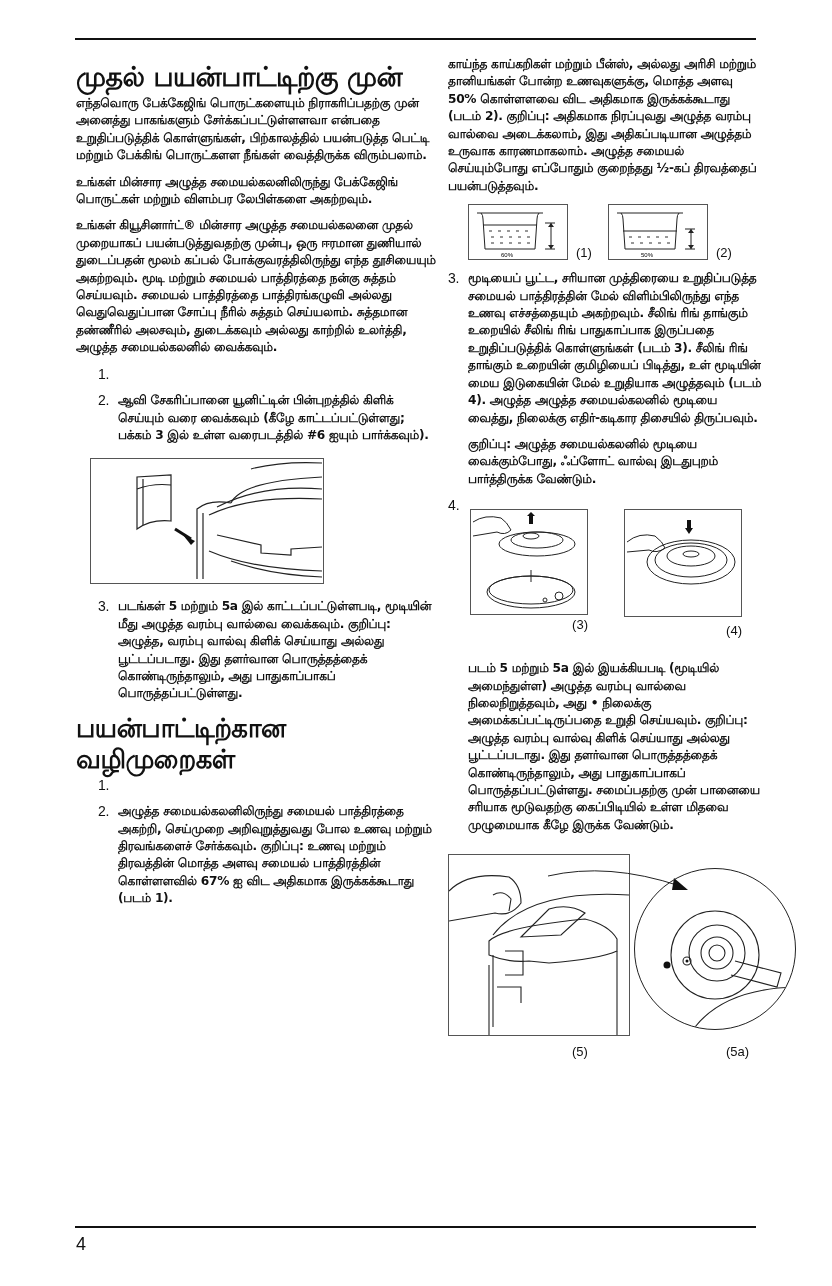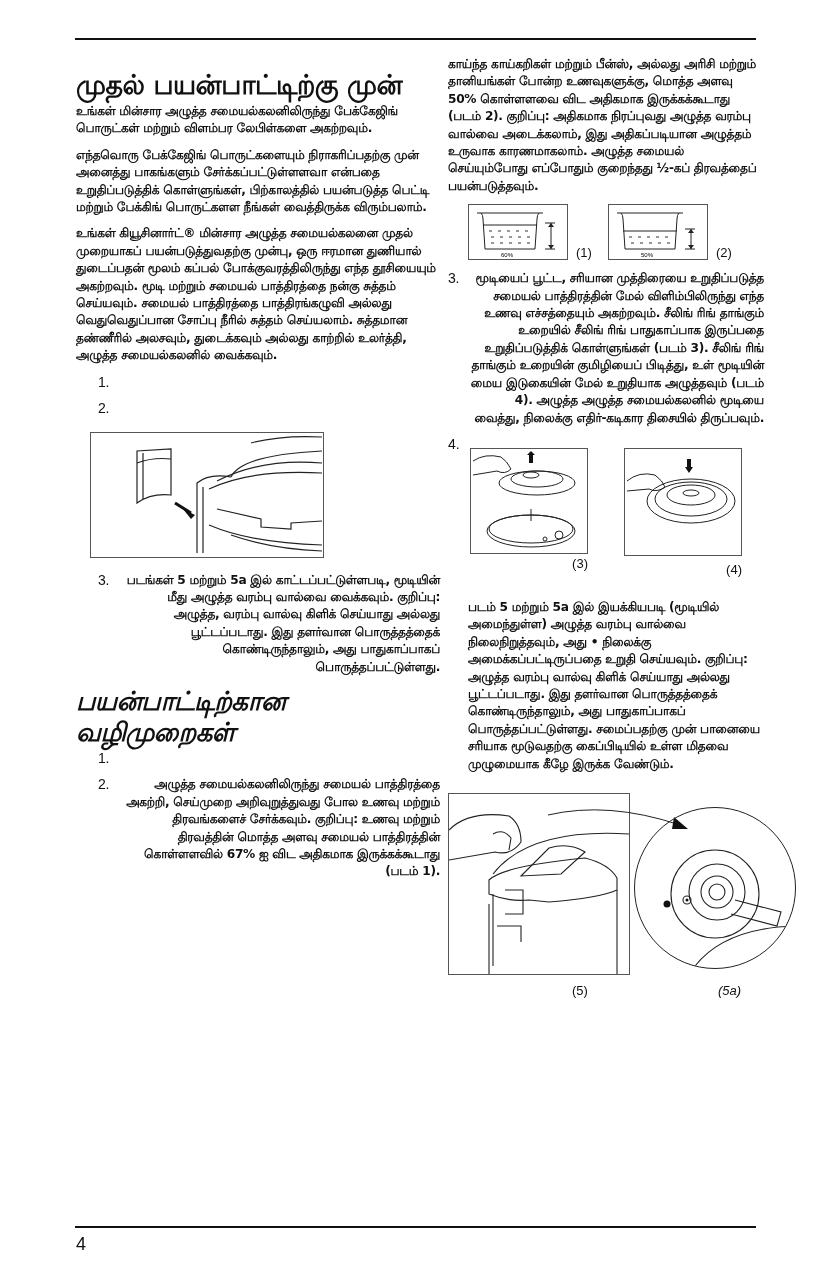--- a/index.html
+++ b/index.html
@@ -6,63 +6,64 @@
   body {
     width: 832px; height: 1286px; position: relative; overflow: hidden;
     font-family: "DejaVu Sans", "Liberation Sans", sans-serif;
     color: #111111;
   }
   .rule { position: absolute; left: 75px; width: 681px; height: 2px; background: #111; }
   .rule.top { top: 38px; }
   .rule.bottom { top: 1226px; }
   .page-num { position: absolute; left: 76px; top: 1234px; font-size: 18px; font-family: "Liberation Sans", sans-serif; }
 
-  .col { position: absolute; top: 52px; }
+  .col { position: absolute; top: 44px; }
   .col.left { left: 76px; width: 364px; }
   .col.right { left: 448px; width: 316px; }
 
   h1 {
     margin: 16px 0 2px 0; font-size: 27px; line-height: 33px; font-weight: bold;
     letter-spacing: -0.5px;
   }
-  h1.second { margin-top: 10px; font-size: 26px; line-height: 31px; font-style: italic; }
+  h1.second { margin-top: 10px; font-size: 26px; line-height: 31px; }
 
   p { margin: 0 0 9px 0; font-size: 12.2px; line-height: 17.4px; font-weight: bold; letter-spacing: -0.3px; }
   ol { margin: 0; padding: 0; list-style: none; }
   li { display: flex; margin: 0 0 9px 0; font-size: 12.2px; line-height: 17.4px; font-weight: bold; letter-spacing: -0.3px; }
   li .num { width: 20px; flex: 0 0 20px; font-weight: normal; font-family: "Liberation Sans", sans-serif; font-size: 14px; }
   .col.left li { padding-left: 22px; }
-  li .txt { flex: 1; text-align: right; }
+  li .txt { flex: 1; }
 
   .fig { border: 1px solid #555; background: #fff; position: relative; }
   .fig svg { display: block; }
   .caption { font-family: "Liberation Sans", sans-serif; font-weight: normal; font-size: 13px; }
 
   .fig-row { display: flex; align-items: flex-end; gap: 8px; margin: 8px 0 10px 22px; }
   .note { margin-top: 2px; }
   .step4 { display: flex; margin-top: 4px; }
   .step4 .num { width: 22px; font-family: "Liberation Sans", sans-serif; font-size: 14px; }
 </style>
 </head>
 <body>
 
 <div class="rule top"></div>
 
 <div class="col left">
   <h1>முதல் பயன்பாட்டிற்கு முன்</h1>
+  <p>எந்தவொரு பேக்கேஜிங் பொருட்களையும் நிராகரிப்பதற்கு முன் அனைத்து பாகங்களும் சேர்க்கப்பட்டுள்ளளவா என்பதை உறுதிப்படுத்திக் கொள்ளுங்கள், பிற்காலத்தில் பயன்படுத்த பெட்டி மற்றும் பேக்கிங் பொருட்களள நீங்கள் வைத்திருக்க விரும்பலாம்.</p>
   <p>உங்கள் மின்சார அழுத்த சமையல்கலனிலிருந்து பேக்கேஜிங் பொருட்கள் மற்றும் விளம்பர லேபிள்களை அகற்றவும்.</p>
-  <p>எந்தவொரு பேக்கேஜிங் பொருட்களையும் நிராகரிப்பதற்கு முன் அனைத்து பாகங்களும் சேர்க்கப்பட்டுள்ளளவா என்பதை உறுதிப்படுத்திக் கொள்ளுங்கள், பிற்காலத்தில் பயன்படுத்த பெட்டி மற்றும் பேக்கிங் பொருட்களள நீங்கள் வைத்திருக்க விரும்பலாம்.</p>
   <p>உங்கள் கியூசினார்ட்® மின்சார அழுத்த சமையல்கலனை முதல் முறையாகப் பயன்படுத்துவதற்கு முன்பு, ஒரு ஈரமான துணியால் துடைப்பதன் மூலம் கப்பல் போக்குவரத்திலிருந்து எந்த தூசியையும் அகற்றவும். மூடி மற்றும் சமையல் பாத்திரத்தை நன்கு சுத்தம் செய்யவும். சமையல் பாத்திரத்தை பாத்திரங்கழுவி அல்லது வெதுவெதுப்பான சோப்பு நீரில் சுத்தம் செய்யலாம். சுத்தமான தண்ணீரில் அலசவும், துடைக்கவும் அல்லது காற்றில் உலர்த்தி, அழுத்த சமையல்கலனில் வைக்கவும்.</p>
 
   <ol>
     <li>
       <span class="num">1.</span>
     </li>
     <li>
       <span class="num">2.</span>
+      <span class="txt">ஆவி சேகரிப்பானை யூனிட்டின் பின்புறத்தில் கிளிக் செய்யும் வரை வைக்கவும் (கீழே காட்டப்பட்டுள்ளது; பக்கம் 3 இல் உள்ள வரைபடத்தில் #6 ஐயும் பார்க்கவும்).</span>
     </li>
   </ol>
 
   <div class="fig" style="width:232px;height:124px;margin:14px 0 14px 14px;">
     <svg width="232" height="124" viewBox="0 0 232 124">
       <g fill="none" stroke="#222" stroke-width="1.2">
         <path d="M46 18 L46 70 Q60 60 80 62 L80 16 Z"></path>
         <path d="M52 20 L52 66"></path>
         <path d="M46 30 Q62 24 80 26"></path>
         <path d="M106 120 L106 50 Q118 40 140 44"></path>
@@ -144,20 +145,21 @@
     </div>
     <span class="caption">(2)</span>
   </div>
 
   <ol>
     <li>
       <span class="num">3.</span>
       <span class="txt">மூடியைப் பூட்ட, சரியான முத்திரையை உறுதிப்படுத்த சமையல் பாத்திரத்தின் மேல் விளிம்பிலிருந்து எந்த உணவு எச்சத்தையும் அகற்றவும். சீலிங் ரிங் தாங்கும் உறையில் சீலிங் ரிங் பாதுகாப்பாக இருப்பதை உறுதிப்படுத்திக் கொள்ளுங்கள் (படம் 3). சீலிங் ரிங் தாங்கும் உறையின் குமிழியைப் பிடித்து, உள் மூடியின் மைய இடுகையின் மேல் உறுதியாக அழுத்தவும் (படம் 4). அழுத்த அழுத்த சமையல்கலனில் மூடியை வைத்து, நிலைக்கு எதிர்-கடிகார திசையில் திருப்பவும்.</span>
     </li>
   </ol>
+  <p class="note" style="margin-left:20px;">குறிப்பு: அழுத்த சமையல்கலனில் மூடியை வைக்கும்போது, ஃப்ளோட் வால்வு இடதுபுறம் பார்த்திருக்க வேண்டும்.</p>
 
   <div class="step4">
     <span class="num">4.</span>
   </div>
   <div style="display:flex;gap:36px;margin-left:22px;margin-top:-4px;">
     <div>
       <div class="fig" style="width:116px;height:104px;">
         <svg width="116" height="104" viewBox="0 0 116 104">
           <g fill="none" stroke="#222" stroke-width="1">
             <ellipse cx="66" cy="34" rx="38" ry="12"></ellipse>
@@ -224,18 +226,18 @@
           <circle cx="82" cy="84" r="8"></circle>
           <circle cx="52" cy="92" r="4"></circle>
           <path d="M100 92 L146 104 L142 118 L96 106"></path>
           <path d="M60 158 Q90 120 160 118"></path>
         </g>
         <circle cx="32" cy="96" r="3.5" fill="#111"></circle>
         <circle cx="52" cy="92" r="1.5" fill="#111"></circle>
       </svg>
     </div>
     <span class="caption" style="position:absolute;left:124px;top:200px;">(5)</span>
-    <span class="caption" style="position:absolute;left:270px;top:200px;font-style:italic;">(5a)</span>
+    <span class="caption" style="position:absolute;left:278px;top:200px;">(5a)</span>
   </div>
 </div>
 
 <div class="rule bottom"></div>
 <div class="page-num">4</div>
 
 </body></html>

